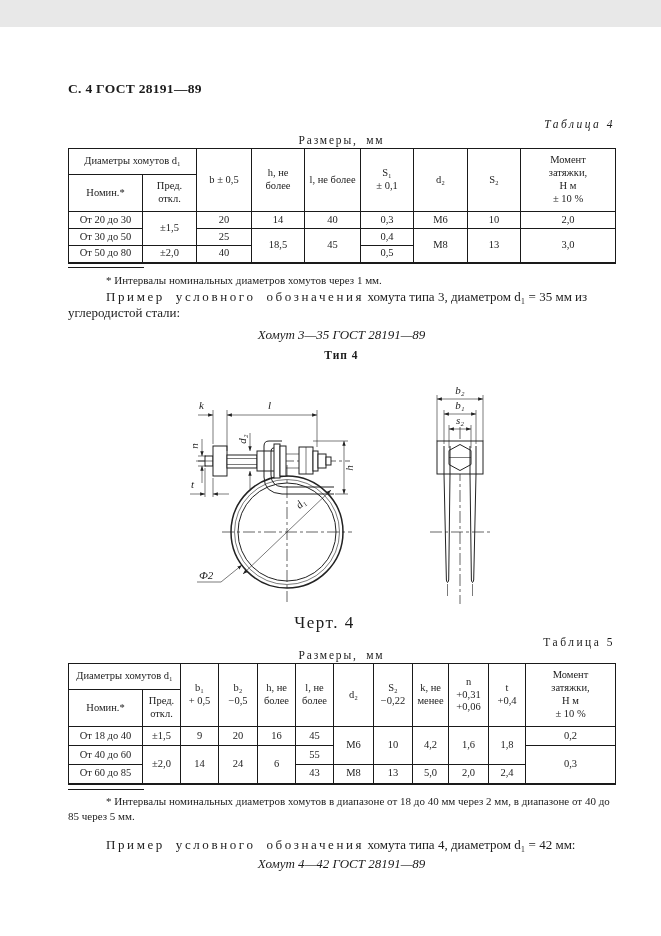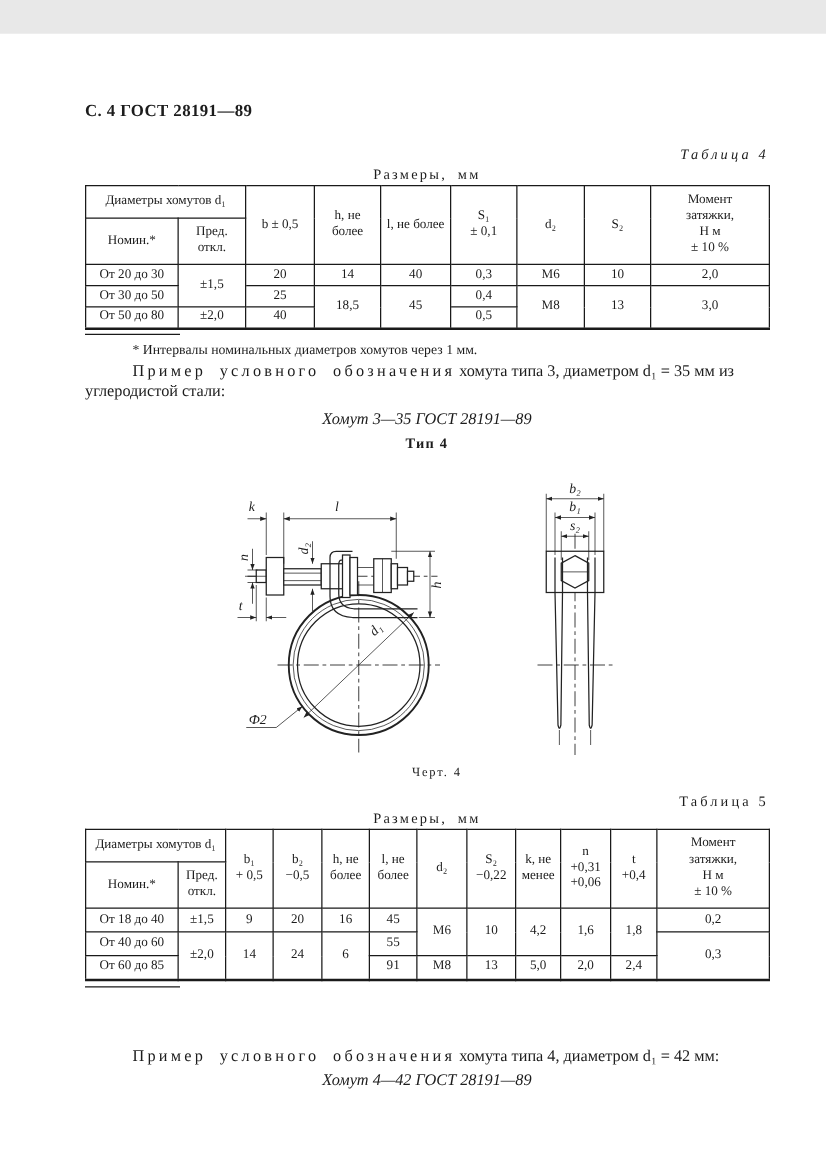--- a/index.html
+++ b/index.html
@@ -14,21 +14,21 @@
   .gtable th,.gtable td{border:1px solid #1a1a1a;font-weight:normal;padding:1px 2px;
           white-space:pre-line;vertical-align:middle;overflow:hidden;}
   .gtable thead tr:last-child th{border-bottom:1.5px solid #1a1a1a;}
   .gtable thead th[rowspan]{border-bottom:1.5px solid #1a1a1a;}
   .fn-rule{width:76px;border-top:1.3px solid #1a1a1a;height:0;}
   .footnote{left:68px;width:547px;font-size:11px;line-height:1.35;text-indent:38px;}
   .para{left:68px;width:547px;font-size:13px;line-height:1.22;text-indent:38px;}
   .lead{letter-spacing:2.6px;word-spacing:5px;}
   .designation{left:68px;width:547px;text-align:center;font-style:italic;font-size:13px;}
   .type-label{left:68px;width:547px;text-align:center;font-size:11.5px;font-weight:bold;letter-spacing:1px;}
-  .fig-caption{left:76px;width:547px;text-align:center;font-size:10px;letter-spacing:1.5px;}
+  .fig-caption{left:51px;width:547px;text-align:center;font-size:17px;letter-spacing:1.5px;}
   svg{position:absolute;left:0;top:0;pointer-events:none;}
   svg text{font-family:"Liberation Serif","DejaVu Serif",serif;font-style:italic;font-size:11px;fill:#1c1c1c;}
   svg .ln{stroke:#222;fill:none;}
   svg .thin{stroke-width:.6;}
   svg .mid{stroke-width:1;}
   svg .thick{stroke-width:1.5;}
   svg .cl{stroke:#222;stroke-width:.7;fill:none;stroke-dasharray:12 3 3 3;}
   svg .wh{fill:#fff;stroke:#222;}
 </style>
 </head>
@@ -296,28 +296,29 @@
         <td>От 40 до 60</td>
         <td rowspan="2">±2,0</td>
         <td rowspan="2">14</td>
         <td rowspan="2">24</td>
         <td rowspan="2">6</td>
         <td>55</td>
         <td rowspan="2">0,3</td>
       </tr>
       <tr style="height:19px;">
         <td>От 60 до 85</td>
-        <td>91</td>
+        <td>43</td>
         <td>М8</td>
         <td>13</td>
         <td>5,0</td>
         <td>2,0</td>
         <td>2,4</td>
       </tr>
     </tbody>
   </table>
 
   <div class="abs fn-rule" style="left:68px;top:762px;"></div>
+  <div class="abs footnote" style="top:767px;">* Интервалы номинальных диаметров хомутов в диапазоне от 18 до 40 мм через 2 мм, в диапазоне от 40 до 85 через 5 мм.</div>
 
   <p class="abs para" style="top:810px;margin:0;"><span class="lead">Пример условного обозначения</span><span> хомута типа 4, диаметром d₁ = 42 мм:</span></p>
   <div class="abs designation" style="top:829px;">Хомут 4—42 ГОСТ 28191—89</div>
 
 </div>
 
 </body></html>

